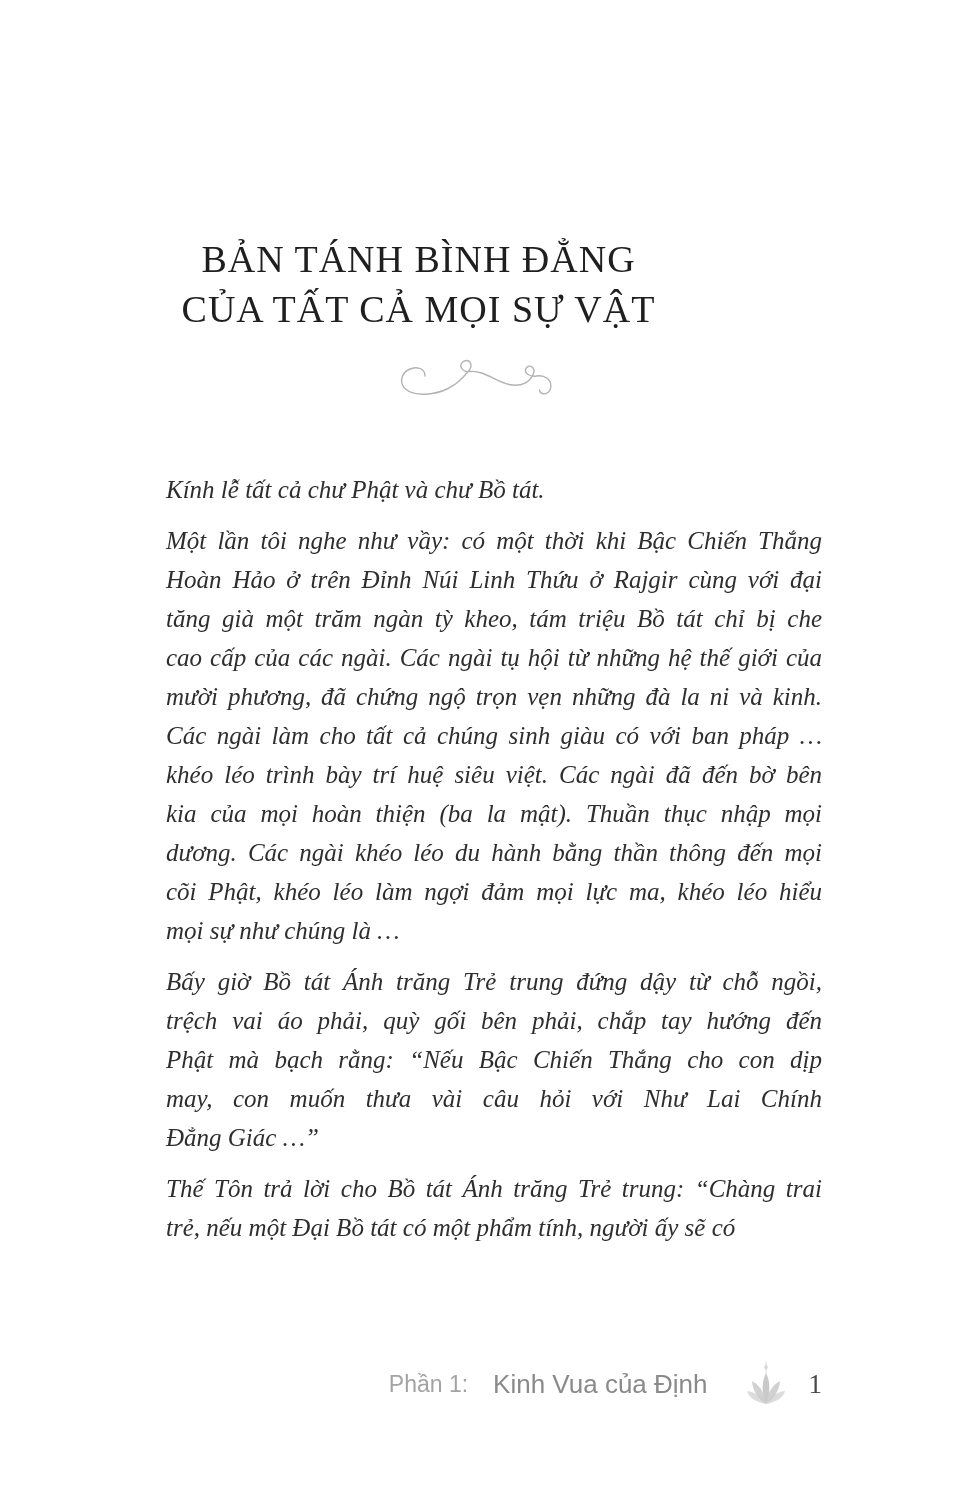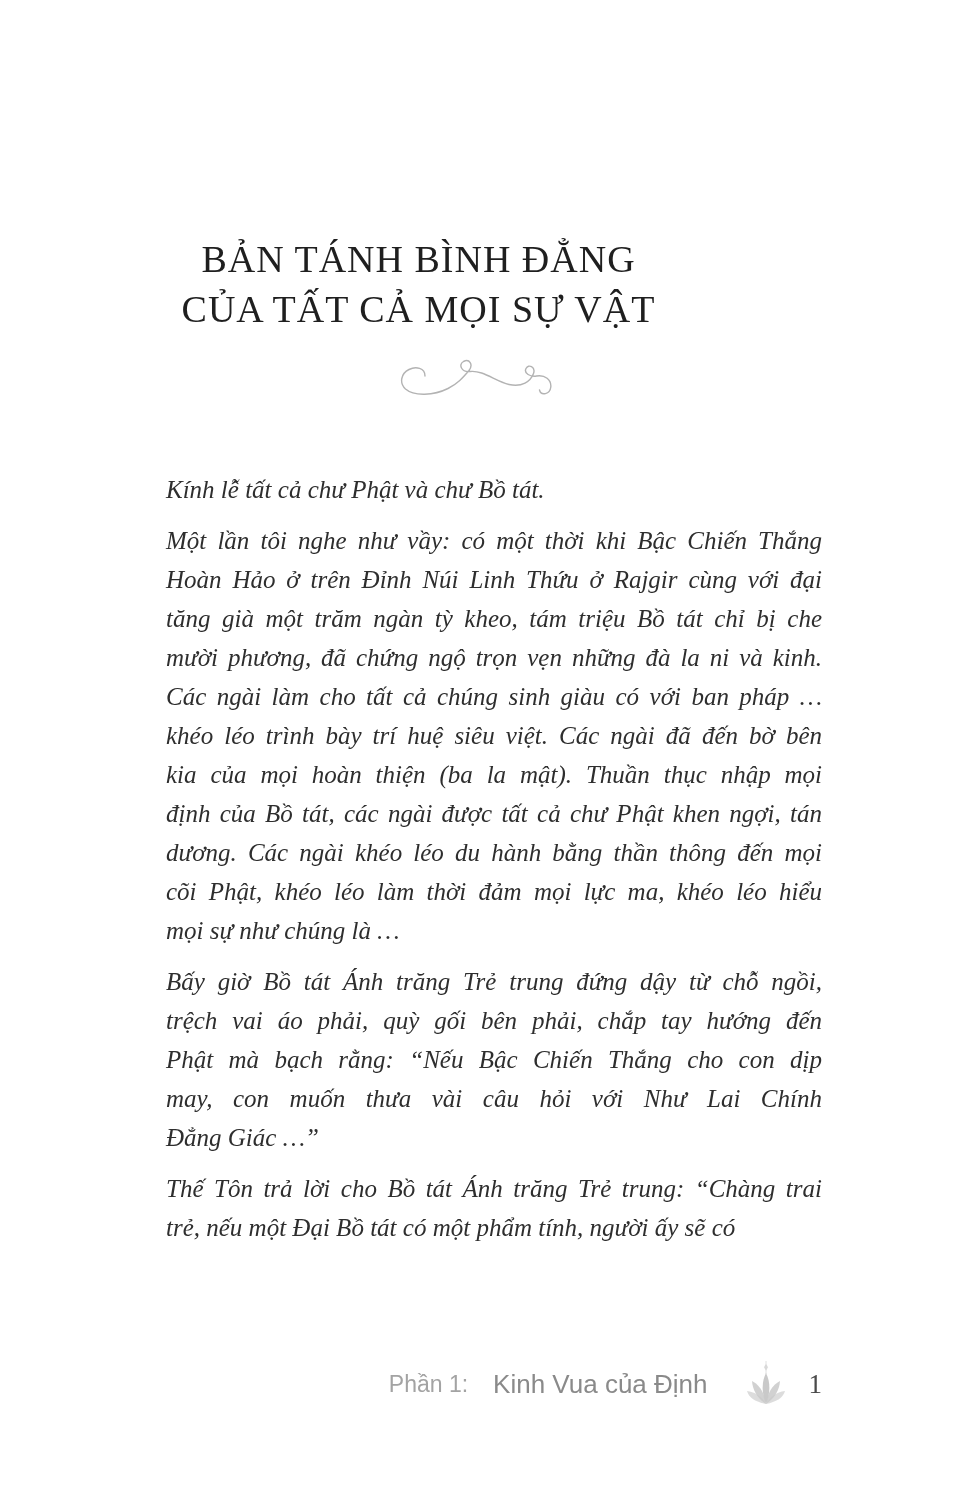--- a/index.html
+++ b/index.html
@@ -88,27 +88,27 @@
   </div>
 
   <div class="body-text">
       <div class="paragraph">
         <div class="line para-end">Kính lễ tất cả chư Phật và chư Bồ tát.</div>
       </div>
       <div class="paragraph">
         <div class="line">Một lần tôi nghe như vầy: có một thời khi Bậc Chiến Thắng</div>
         <div class="line">Hoàn Hảo ở trên Đỉnh Núi Linh Thứu ở Rajgir cùng với đại</div>
         <div class="line">tăng già một trăm ngàn tỳ kheo, tám triệu Bồ tát chỉ bị che</div>
+        <div class="line">cao cấp của các ngài. Các ngài tụ hội từ những hệ thế giới của</div>
         <div class="line">mười phương, đã chứng ngộ trọn vẹn những đà la ni và kinh.</div>
         <div class="line">Các ngài làm cho tất cả chúng sinh giàu có với ban pháp …</div>
         <div class="line">khéo léo trình bày trí huệ siêu việt. Các ngài đã đến bờ bên</div>
         <div class="line">kia của mọi hoàn thiện (ba la mật). Thuần thục nhập mọi</div>
-        <div class="line">định của Bồ tát, các ngài được tất cả chư Phật khen ngợi, tán</div>
         <div class="line">dương. Các ngài khéo léo du hành bằng thần thông đến mọi</div>
-        <div class="line">cõi Phật, khéo léo làm thời đảm mọi lực ma, khéo léo hiểu</div>
+        <div class="line">cõi Phật, khéo léo làm ngợi đảm mọi lực ma, khéo léo hiểu</div>
         <div class="line para-end">mọi sự như chúng là …</div>
       </div>
       <div class="paragraph">
         <div class="line">Bấy giờ Bồ tát Ánh trăng Trẻ trung đứng dậy từ chỗ ngồi,</div>
         <div class="line">trệch vai áo phải, quỳ gối bên phải, chắp tay hướng đến</div>
         <div class="line">Phật mà bạch rằng: “Nếu Bậc Chiến Thắng cho con dịp</div>
         <div class="line">may, con muốn thưa vài câu hỏi với Như Lai Chính</div>
         <div class="line para-end">Đẳng Giác …”</div>
       </div>
       <div class="paragraph">

